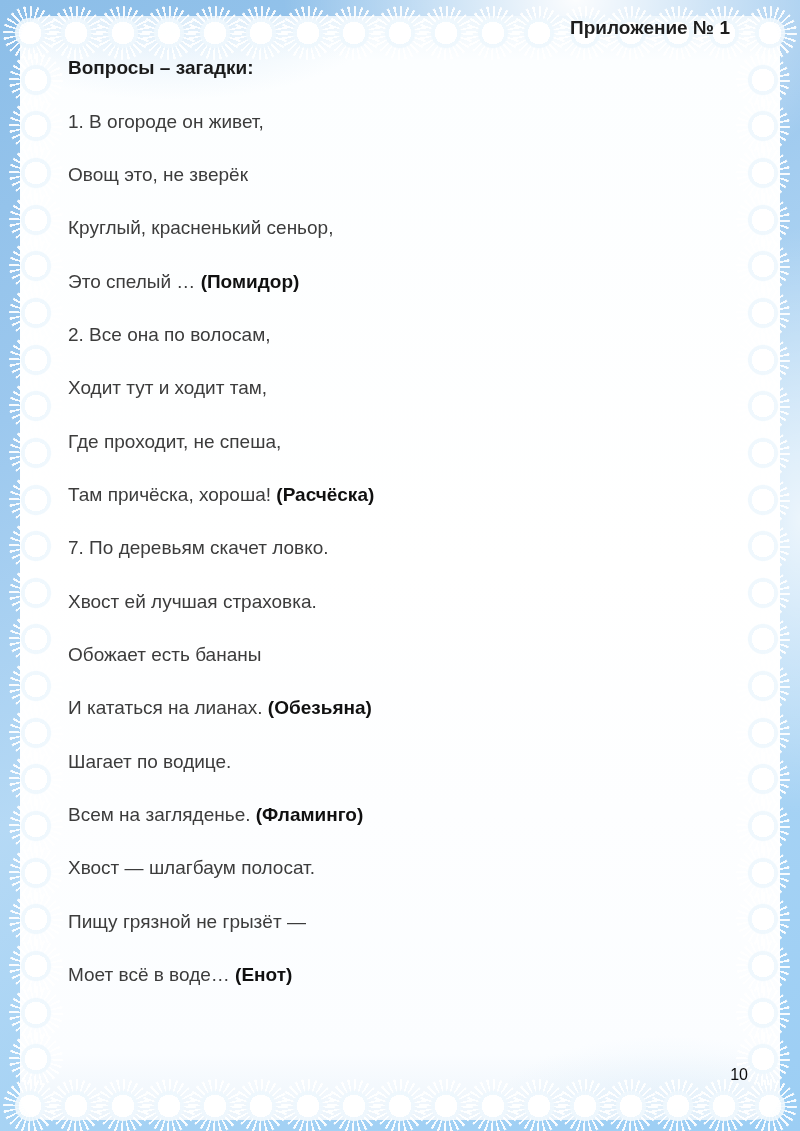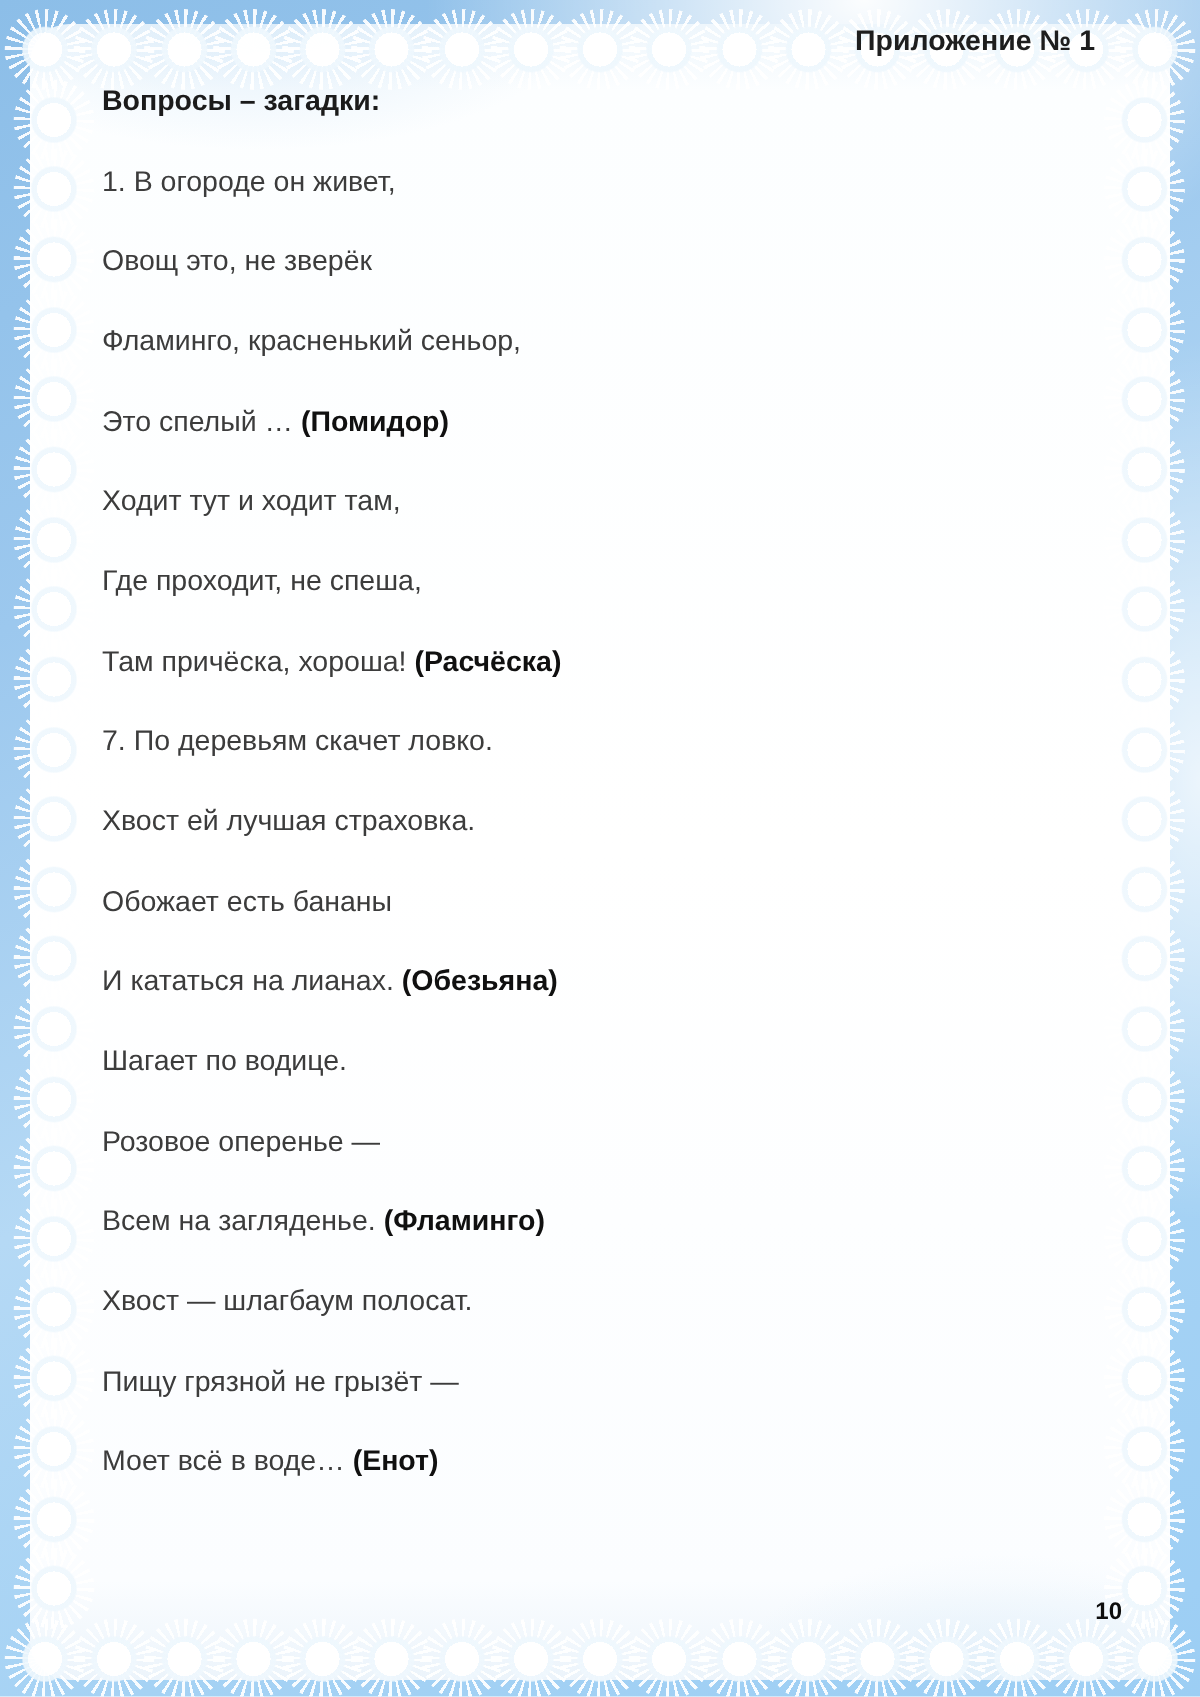--- a/index.html
+++ b/index.html
@@ -33,21 +33,21 @@
     font-size:19px;font-weight:bold;color:#1e1e1e;white-space:pre;
   }
   .content{position:absolute;left:68px;top:51px;right:50px;}
   .row{height:34.35px;display:flex;align-items:center;}
   .title{font-size:19px;font-weight:bold;color:#1b1b1b;}
   .line{font-size:19px;color:#3c3c3c;}
   .line .txt{white-space:pre;}
   .line .ans{font-weight:bold;color:#101010;white-space:pre;}
   .pagenum{
     position:absolute;right:52px;top:1066px;
-    font-size:16px;font-weight:bold;color:#0d0d0d;
+    font-size:16px;font-weight:normal;color:#0d0d0d;
   }
 </style>
 </head>
 <body>
 
 <div class="canvas">
 
   <div class="page"></div>
 
   <div class="lace">
@@ -140,29 +140,33 @@
           <span class="txt">1. В огороде он живет,</span>
           <span class="ans"></span>
         </p>
 
   <p class="row line">
           <span class="txt">Овощ это, не зверёк</span>
           <span class="ans"></span>
         </p>
 
   <p class="row line">
-          <span class="txt">Фламинго, красненький сеньор,</span>
+          <span class="txt">Круглый, красненький сеньор,</span>
           <span class="ans"></span>
         </p>
 
   <p class="row line">
           <span class="txt">Это спелый … </span>
           <span class="ans">(Помидор)</span>
         </p>
 
+  <p class="row line">
+          <span class="txt">2. Все она по волосам,</span>
+          <span class="ans"></span>
+        </p>
 
   <p class="row line">
           <span class="txt">Ходит тут и ходит там,</span>
           <span class="ans"></span>
         </p>
 
   <p class="row line">
           <span class="txt">Где проходит, не спеша,</span>
           <span class="ans"></span>
         </p>
@@ -191,24 +195,20 @@
           <span class="txt">И кататься на лианах. </span>
           <span class="ans">(Обезьяна)</span>
         </p>
 
 
   <p class="row line">
           <span class="txt">Шагает по водице.</span>
           <span class="ans"></span>
         </p>
 
-  <p class="row line">
-          <span class="txt">Розовое оперенье —</span>
-          <span class="ans"></span>
-        </p>
 
   <p class="row line">
           <span class="txt">Всем на загляденье. </span>
           <span class="ans">(Фламинго)</span>
         </p>
 
 
   <p class="row line">
           <span class="txt">Хвост — шлагбаум полосат.</span>
           <span class="ans"></span>

